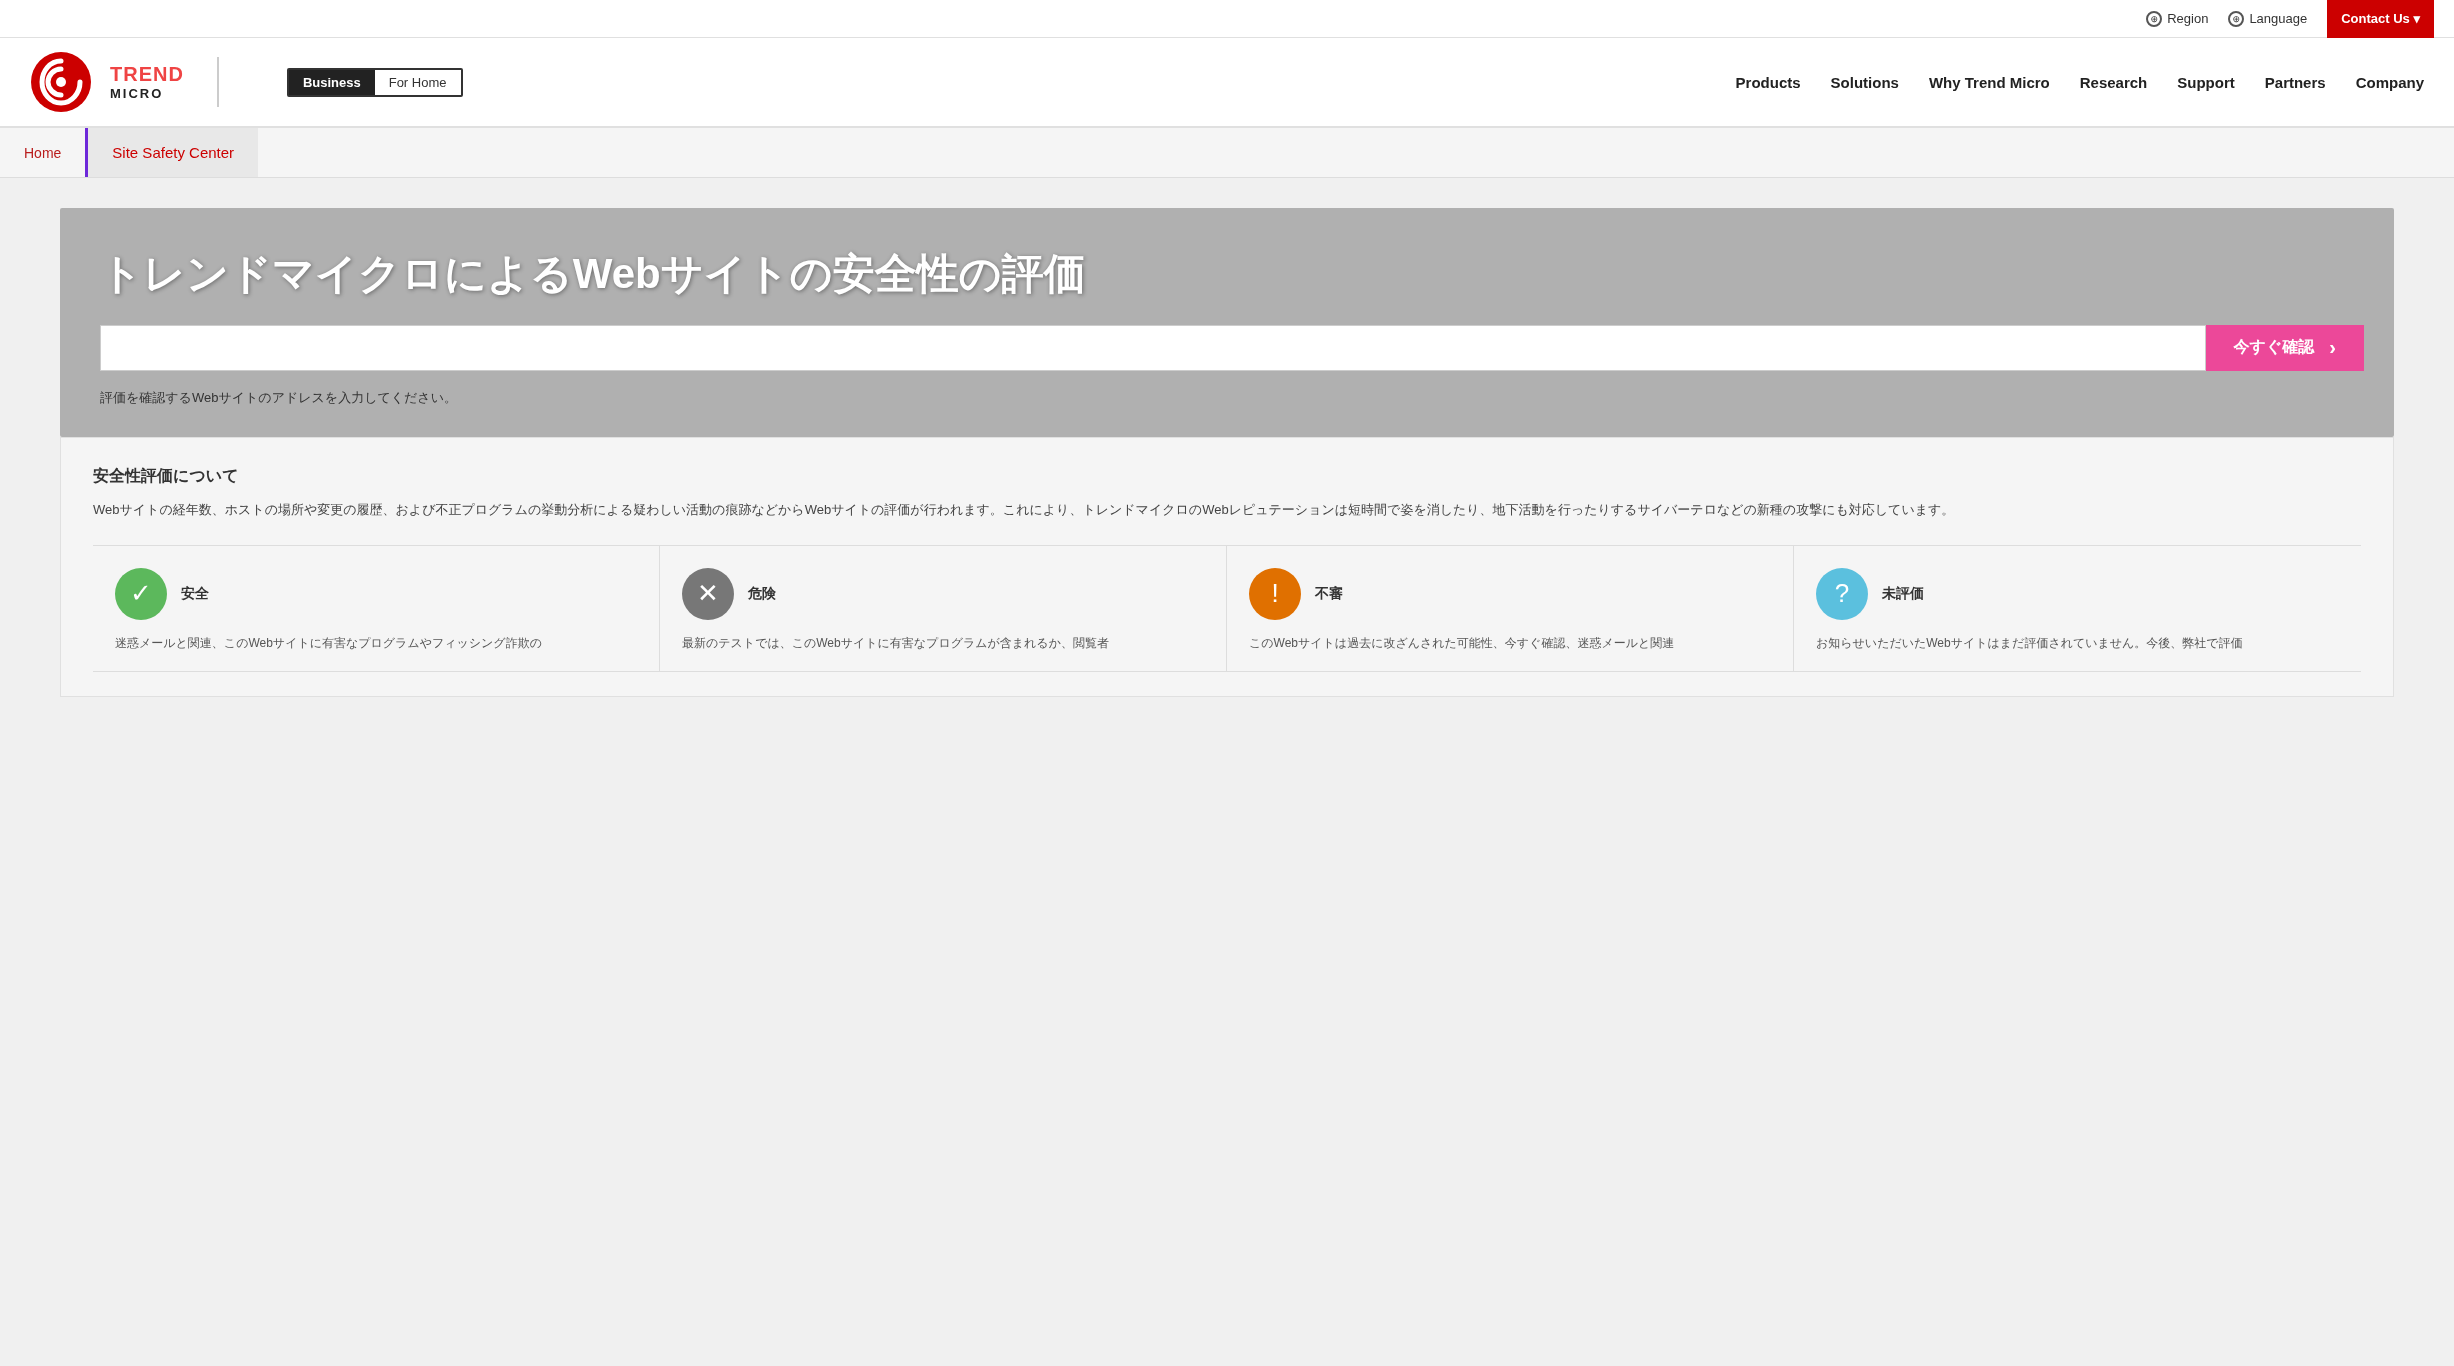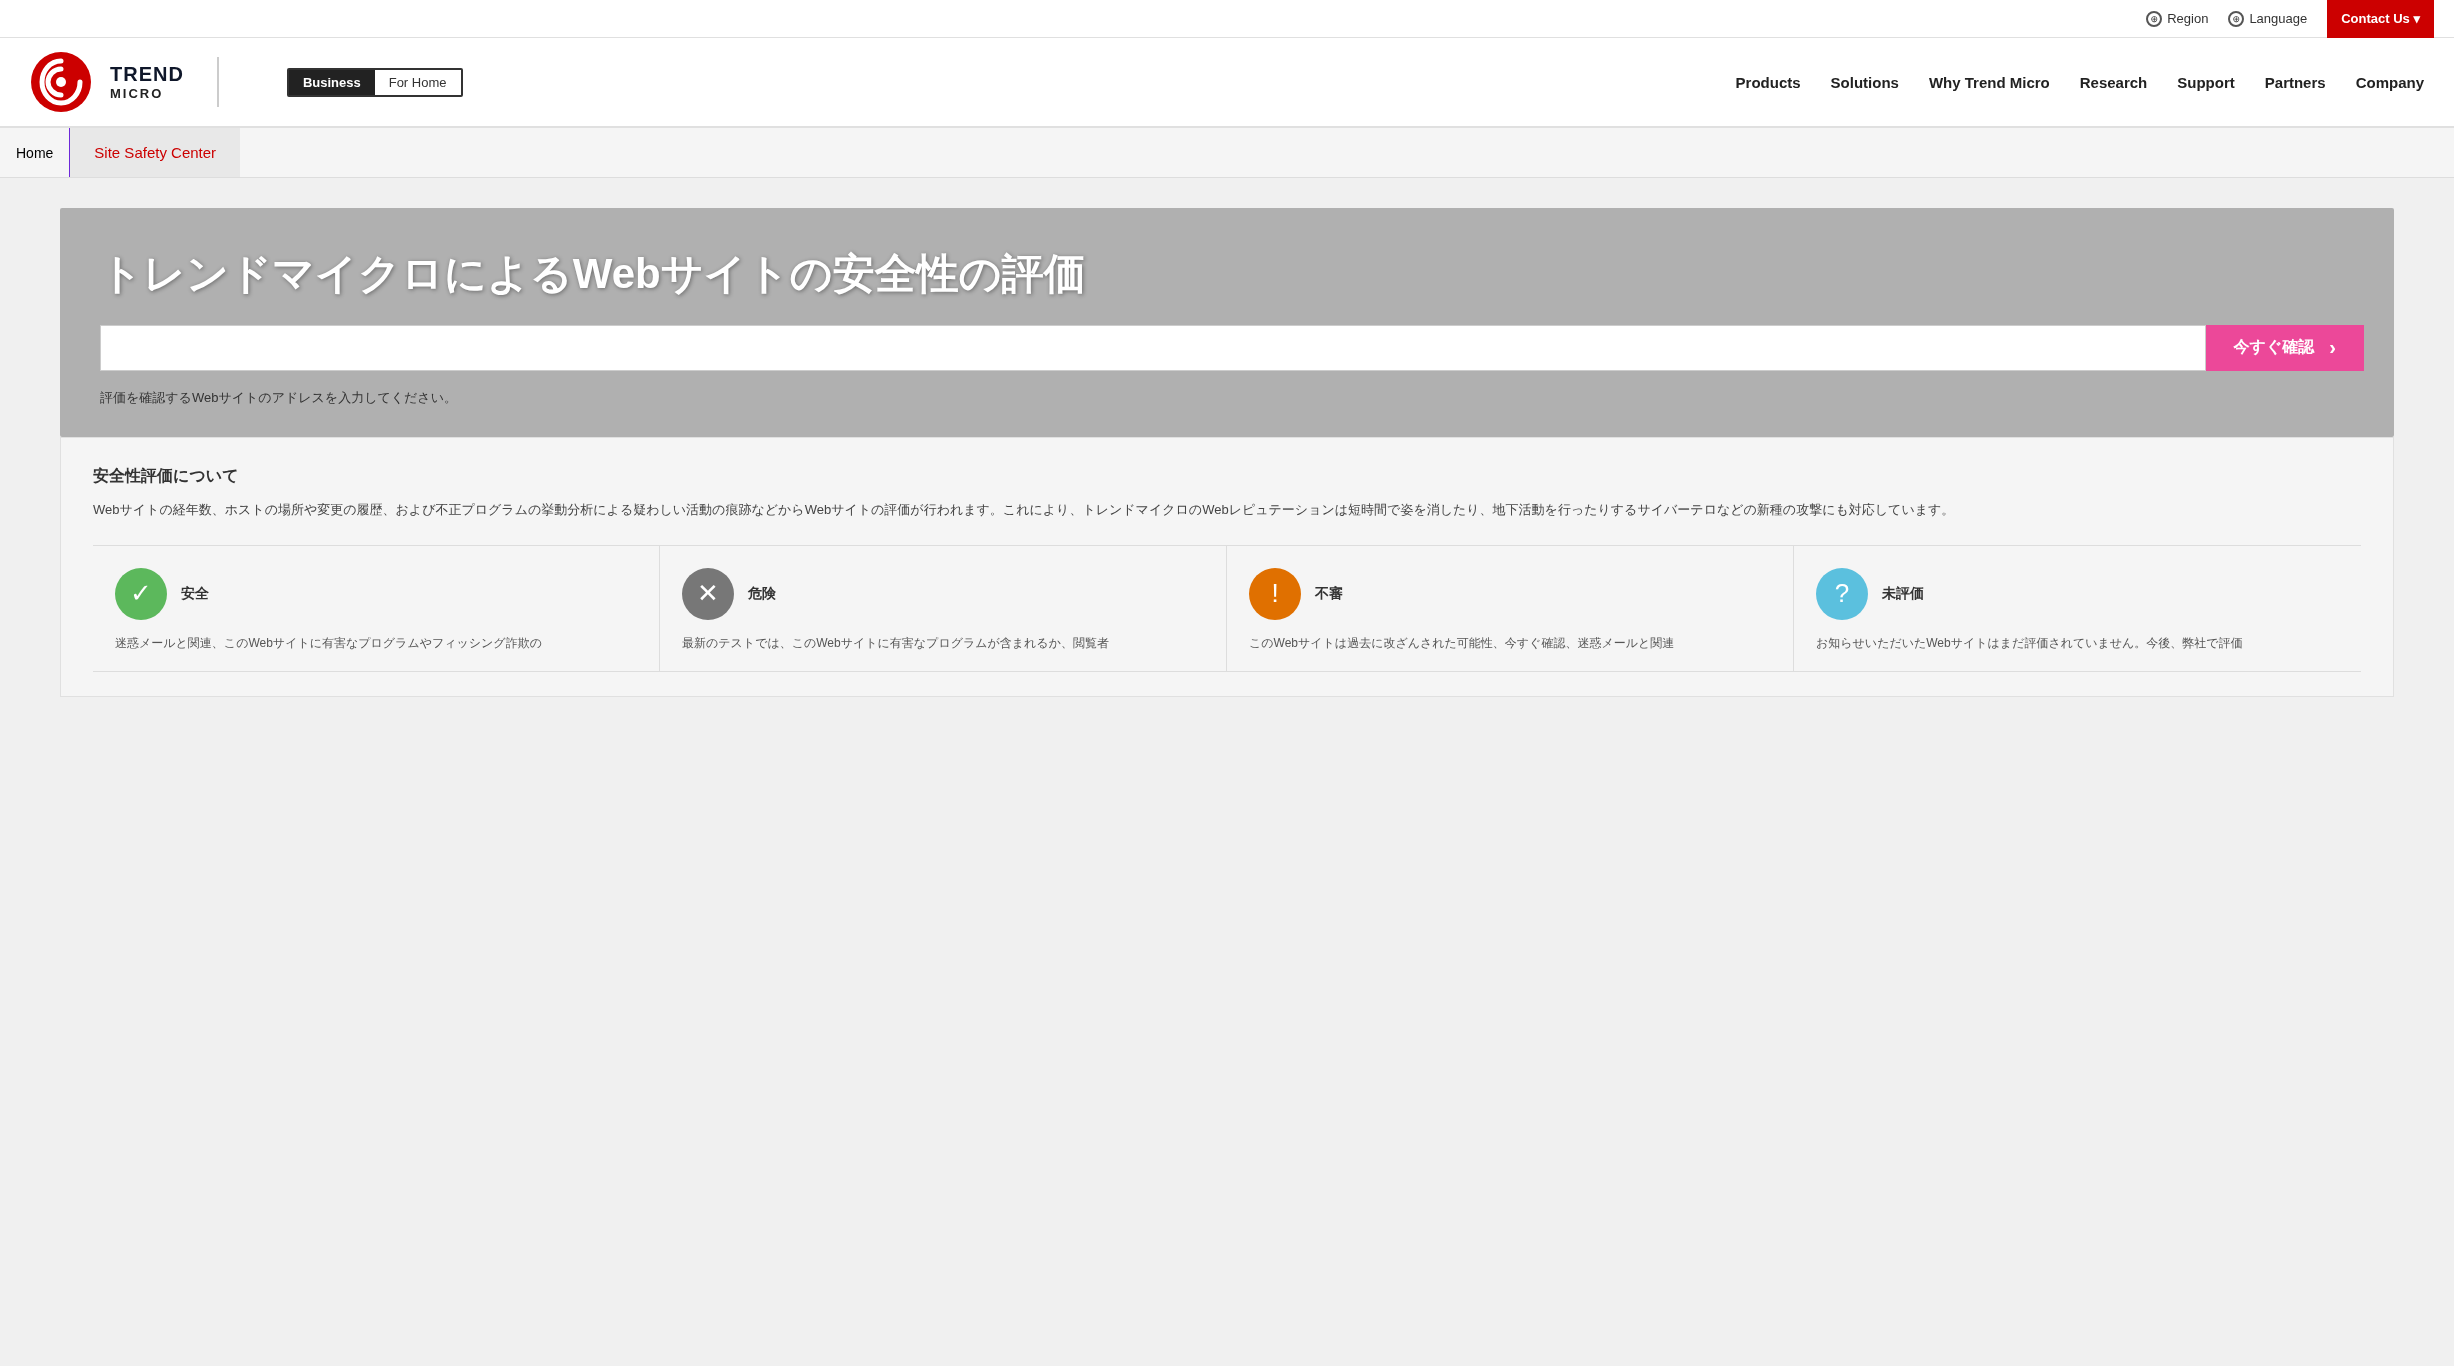--- a/index.html
+++ b/index.html
@@ -110,27 +110,27 @@
 
     
     .breadcrumb {
       background: #f5f5f5;
       border-bottom: 1px solid #ddd;
       display: flex;
       align-items: stretch;
       height: 50px;
     }
     .breadcrumb-home {
-      padding: 0 16px;
+      padding: 0 24px;
       display: flex;
       align-items: center;
       font-size: 14px;
-      color: #000000;
-      cursor: pointer;
-      border-right: 1px solid #6d28d9;
+      color: #b91c1c;
+      cursor: pointer;
+      border-right: 3px solid #6d28d9;
     }
     .breadcrumb-current {
       padding: 0 24px;
       display: flex;
       align-items: center;
       font-size: 15px;
       color: #c00;
       font-weight: 500;
       background: #e8e8e8;
     }
@@ -280,21 +280,21 @@
 <div class="header">
   <div class="logo-area">
 
     <svg class="logo-circle" viewBox="0 0 62 62" xmlns="http://www.w3.org/2000/svg">
       <circle cx="31" cy="31" r="30" fill="#c00"></circle>
       <path d="M31 10 C20 10 12 20 12 31 C12 42 20 52 31 52 C42 52 50 42 50 31" stroke="#fff" stroke-width="5" fill="none" stroke-linecap="round"></path>
       <path d="M31 18 C24 18 18 24 18 31 C18 38 24 44 31 44" stroke="#fff" stroke-width="5" fill="none" stroke-linecap="round"></path>
       <circle cx="31" cy="31" r="5" fill="#fff"></circle>
     </svg>
     <div>
-      <div style="font-size:20px;font-weight:bold;color:#0f172a;letter-spacing:1px;">TREND</div>
+      <div style="font-size:20px;font-weight:bold;color:#ef4444;letter-spacing:1px;">TREND</div>
       <div style="font-size:13px;font-weight:600;color:#222;letter-spacing:2px;">MICRO</div>
     </div>
     <div class="logo-divider"></div>
     <div class="business-toggle">
       <div class="tab active">Business</div>
       <div class="tab inactive">For Home</div>
     </div>
   </div>
   <nav>
     <div class="nav-item">Products</div>

